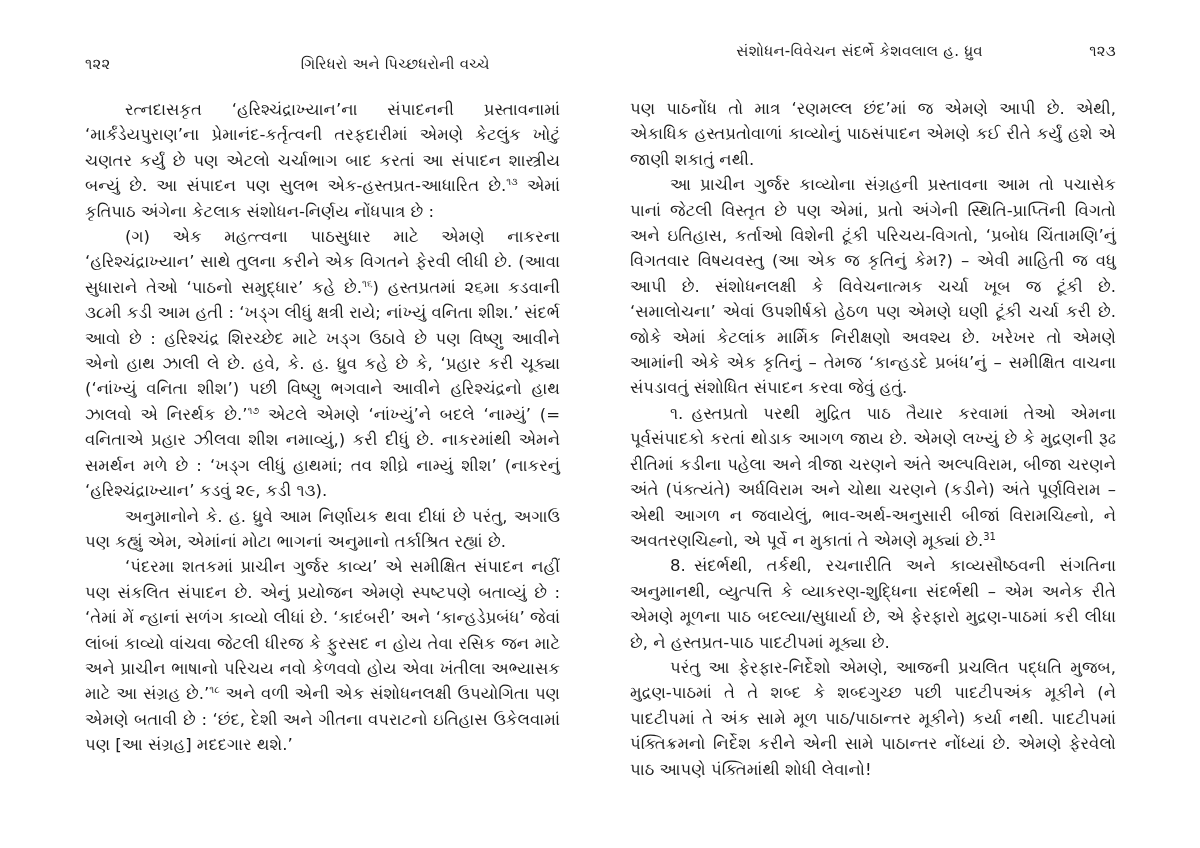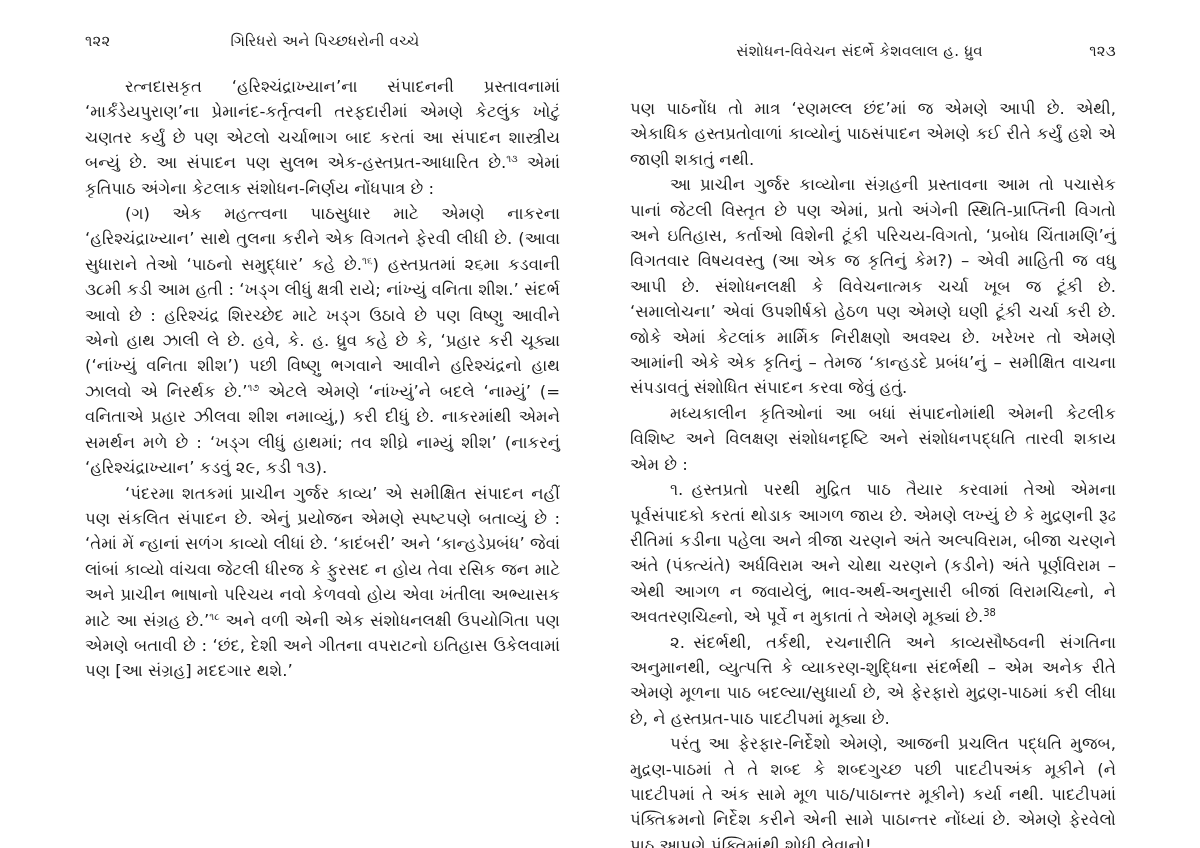--- a/index.html
+++ b/index.html
@@ -18,34 +18,34 @@
     display: flex;
     width: 1200px;
     height: 848px;
     background: #ffffff;
   }
   .page {
     box-sizing: border-box;
     width: 600px;
     height: 848px;
   }
-  .page-left  { padding: 32px 40px 0 85px; }   
+  .page-left  { padding: 55px 40px 0 85px; }   
   .page-right { padding: 42px 84px 0 30px; }   
 
   .page-header {
     display: flex;
     align-items: baseline;
     font-size: 15px;
     letter-spacing: 0.2px;
     margin-bottom: 24px;
     white-space: nowrap;
   }
   .page-number { flex: 0 0 auto; }
   .running-title { flex: 1 1 auto; }
-  .page-left  .running-title { padding-left: 120px; }
+  .page-left  .running-title { text-align: center; padding-left: 120px; }
   .page-right .running-title { text-align: center; }
   .page-right .page-number   { }
 
   .page-body {
     font-size: 16.5px;
     line-height: 25.4px;
     text-align: justify;
     text-justify: inter-word;
   }
   .page-body p {
@@ -65,32 +65,32 @@
 <div class="spread">
 
   <div class="page page-left">
     <div class="page-header">
       <span class="page-number">૧૨૨</span>
       <span class="running-title">ગિરિધરો અને પિચ્છધરોની વચ્ચે</span>
     </div>
     <div class="page-body">
         <p>રત્નદાસકૃત ‘હરિશ્ચંદ્રાખ્યાન’ના સંપાદનની પ્રસ્તાવનામાં ‘માર્કંડેયપુરાણ’ના પ્રેમાનંદ-કર્તૃત્વની તરફદારીમાં એમણે કેટલુંક ખોટું ચણતર કર્યું છે પણ એટલો ચર્ચાભાગ બાદ કરતાં આ સંપાદન શાસ્ત્રીય બન્યું છે. આ સંપાદન પણ સુલભ એક-હસ્તપ્રત-આધારિત છે.<sup>૧૩</sup> એમાં કૃતિપાઠ અંગેના કેટલાક સંશોધન-નિર્ણય નોંધપાત્ર છે :</p>
         <p>(ગ) એક મહત્ત્વના પાઠસુધાર માટે એમણે નાકરના ‘હરિશ્ચંદ્રાખ્યાન’ સાથે તુલના કરીને એક વિગતને ફેરવી લીધી છે. (આવા સુધારાને તેઓ ‘પાઠનો સમુદ્ધાર’ કહે છે.<sup>૧૬</sup>) હસ્તપ્રતમાં ૨૬મા કડવાની ૩૮મી કડી આમ હતી : ‘ખડ્ગ લીધું ક્ષત્રી રાયે; નાંખ્યું વનિતા શીશ.’ સંદર્ભ આવો છે : હરિશ્ચંદ્ર શિરચ્છેદ માટે ખડ્ગ ઉઠાવે છે પણ વિષ્ણુ આવીને એનો હાથ ઝાલી લે છે. હવે, કે. હ. ધ્રુવ કહે છે કે, ‘પ્રહાર કરી ચૂક્યા (‘નાંખ્યું વનિતા શીશ’) પછી વિષ્ણુ ભગવાને આવીને હરિશ્ચંદ્રનો હાથ ઝાલવો એ નિરર્થક છે.’<sup>૧૭</sup> એટલે એમણે ‘નાંખ્યું’ને બદલે ‘નામ્યું’ (= વનિતાએ પ્રહાર ઝીલવા શીશ નમાવ્યું,) કરી દીધું છે. નાકરમાંથી એમને સમર્થન મળે છે : ‘ખડ્ગ લીધું હાથમાં; તવ શીઘ્રે નામ્યું શીશ’ (નાકરનું ‘હરિશ્ચંદ્રાખ્યાન’ કડવું ૨૯, કડી ૧૩).</p>
+        <p>અનુમાનોને કે. હ. ધ્રુવે આમ નિર્ણાયક થવા દીધાં છે પરંતુ, અગાઉ પણ કહ્યું એમ, એમાંનાં મોટા ભાગનાં અનુમાનો તર્કાશ્રિત રહ્યાં છે.</p>
         <p>‘પંદરમા શતકમાં પ્રાચીન ગુર્જર કાવ્ય’ એ સમીક્ષિત સંપાદન નહીં પણ સંકલિત સંપાદન છે. એનું પ્રયોજન એમણે સ્પષ્ટપણે બતાવ્યું છે : ‘તેમાં મેં ન્હાનાં સળંગ કાવ્યો લીધાં છે. ‘કાદંબરી’ અને ‘કાન્હડેપ્રબંધ’ જેવાં લાંબાં કાવ્યો વાંચવા જેટલી ધીરજ કે ફુરસદ ન હોય તેવા રસિક જન માટે અને પ્રાચીન ભાષાનો પરિચય નવો કેળવવો હોય એવા ખંતીલા અભ્યાસક માટે આ સંગ્રહ છે.’<sup>૧૮</sup> અને વળી એની એક સંશોધનલક્ષી ઉપયોગિતા પણ એમણે બતાવી છે : ‘છંદ, દેશી અને ગીતના વપરાટનો ઇતિહાસ ઉકેલવામાં પણ [આ સંગ્રહ] મદદગાર થશે.’</p>
       </div>
   </div>
 
   <div class="page page-right">
     <div class="page-header">
       <span class="running-title">સંશોધન-વિવેચન સંદર્ભે કેશવલાલ હ. ધ્રુવ</span>
       <span class="page-number">૧૨૩</span>
     </div>
     <div class="page-body">
         <p class="noindent">પણ પાઠનોંધ તો માત્ર ‘રણમલ્લ છંદ’માં જ એમણે આપી છે. એથી, એકાધિક હસ્તપ્રતોવાળાં કાવ્યોનું પાઠસંપાદન એમણે કઈ રીતે કર્યું હશે એ જાણી શકાતું નથી.</p>
         <p>આ પ્રાચીન ગુર્જર કાવ્યોના સંગ્રહની પ્રસ્તાવના આમ તો પચાસેક પાનાં જેટલી વિસ્તૃત છે પણ એમાં, પ્રતો અંગેની સ્થિતિ-પ્રાપ્તિની વિગતો અને ઇતિહાસ, કર્તાઓ વિશેની ટૂંકી પરિચય-વિગતો, ‘પ્રબોધ ચિંતામણિ’નું વિગતવાર વિષયવસ્તુ (આ એક જ કૃતિનું કેમ?) – એવી માહિતી જ વધુ આપી છે. સંશોધનલક્ષી કે વિવેચનાત્મક ચર્ચા ખૂબ જ ટૂંકી છે. ‘સમાલોચના’ એવાં ઉપશીર્ષકો હેઠળ પણ એમણે ઘણી ટૂંકી ચર્ચા કરી છે. જોકે એમાં કેટલાંક માર્મિક નિરીક્ષણો અવશ્ય છે. ખરેખર તો એમણે આમાંની એકે એક કૃતિનું – તેમજ ‘કાન્હડદે પ્રબંધ’નું – સમીક્ષિત વાચના સંપડાવતું સંશોધિત સંપાદન કરવા જેવું હતું.</p>
-        <p>મધ્યકાલીન કૃતિઓનાં આ બધાં સંપાદનોમાંથી એમની કેટલીક વિશિષ્ટ અને વિલક્ષણ સંશોધનદૃષ્ટિ અને સંશોધનપદ્ધતિ તારવી શકાય એમ છે :</p>
-        <p>૧. હસ્તપ્રતો પરથી મુદ્રિત પાઠ તૈયાર કરવામાં તેઓ એમના પૂર્વસંપાદકો કરતાં થોડાક આગળ જાય છે. એમણે લખ્યું છે કે મુદ્રણની રૂઢ રીતિમાં કડીના પહેલા અને ત્રીજા ચરણને અંતે અલ્પવિરામ, બીજા ચરણને અંતે (પંક્ત્યંતે) અર્ધવિરામ અને ચોથા ચરણને (કડીને) અંતે પૂર્ણવિરામ – એથી આગળ ન જવાયેલું, ભાવ-અર્થ-અનુસારી બીજાં વિરામચિહ્નો, ને અવતરણચિહ્નો, એ પૂર્વે ન મુકાતાં તે એમણે મૂક્યાં છે.<sup>38</sup></p>
-        <p>૨. સંદર્ભથી, તર્કથી, રચનારીતિ અને કાવ્યસૌષ્ઠવની સંગતિના અનુમાનથી, વ્યુત્પત્તિ કે વ્યાકરણ-શુદ્ધિના સંદર્ભથી – એમ અનેક રીતે એમણે મૂળના પાઠ બદલ્યા/સુધાર્યા છે, એ ફેરફારો મુદ્રણ-પાઠમાં કરી લીધા છે, ને હસ્તપ્રત-પાઠ પાદટીપમાં મૂક્યા છે.</p>
+        <p>૧. હસ્તપ્રતો પરથી મુદ્રિત પાઠ તૈયાર કરવામાં તેઓ એમના પૂર્વસંપાદકો કરતાં થોડાક આગળ જાય છે. એમણે લખ્યું છે કે મુદ્રણની રૂઢ રીતિમાં કડીના પહેલા અને ત્રીજા ચરણને અંતે અલ્પવિરામ, બીજા ચરણને અંતે (પંક્ત્યંતે) અર્ધવિરામ અને ચોથા ચરણને (કડીને) અંતે પૂર્ણવિરામ – એથી આગળ ન જવાયેલું, ભાવ-અર્થ-અનુસારી બીજાં વિરામચિહ્નો, ને અવતરણચિહ્નો, એ પૂર્વે ન મુકાતાં તે એમણે મૂક્યાં છે.<sup>31</sup></p>
+        <p>8. સંદર્ભથી, તર્કથી, રચનારીતિ અને કાવ્યસૌષ્ઠવની સંગતિના અનુમાનથી, વ્યુત્પત્તિ કે વ્યાકરણ-શુદ્ધિના સંદર્ભથી – એમ અનેક રીતે એમણે મૂળના પાઠ બદલ્યા/સુધાર્યા છે, એ ફેરફારો મુદ્રણ-પાઠમાં કરી લીધા છે, ને હસ્તપ્રત-પાઠ પાદટીપમાં મૂક્યા છે.</p>
         <p>પરંતુ આ ફેરફાર-નિર્દેશો એમણે, આજની પ્રચલિત પદ્ધતિ મુજબ, મુદ્રણ-પાઠમાં તે તે શબ્દ કે શબ્દગુચ્છ પછી પાદટીપઅંક મૂકીને (ને પાદટીપમાં તે અંક સામે મૂળ પાઠ/પાઠાન્તર મૂકીને) કર્યા નથી. પાદટીપમાં પંક્તિક્રમનો નિર્દેશ કરીને એની સામે પાઠાન્તર નોંધ્યાં છે. એમણે ફેરવેલો પાઠ આપણે પંક્તિમાંથી શોધી લેવાનો!</p>
       </div>
   </div>
 
 </div>
 
 </body></html>

